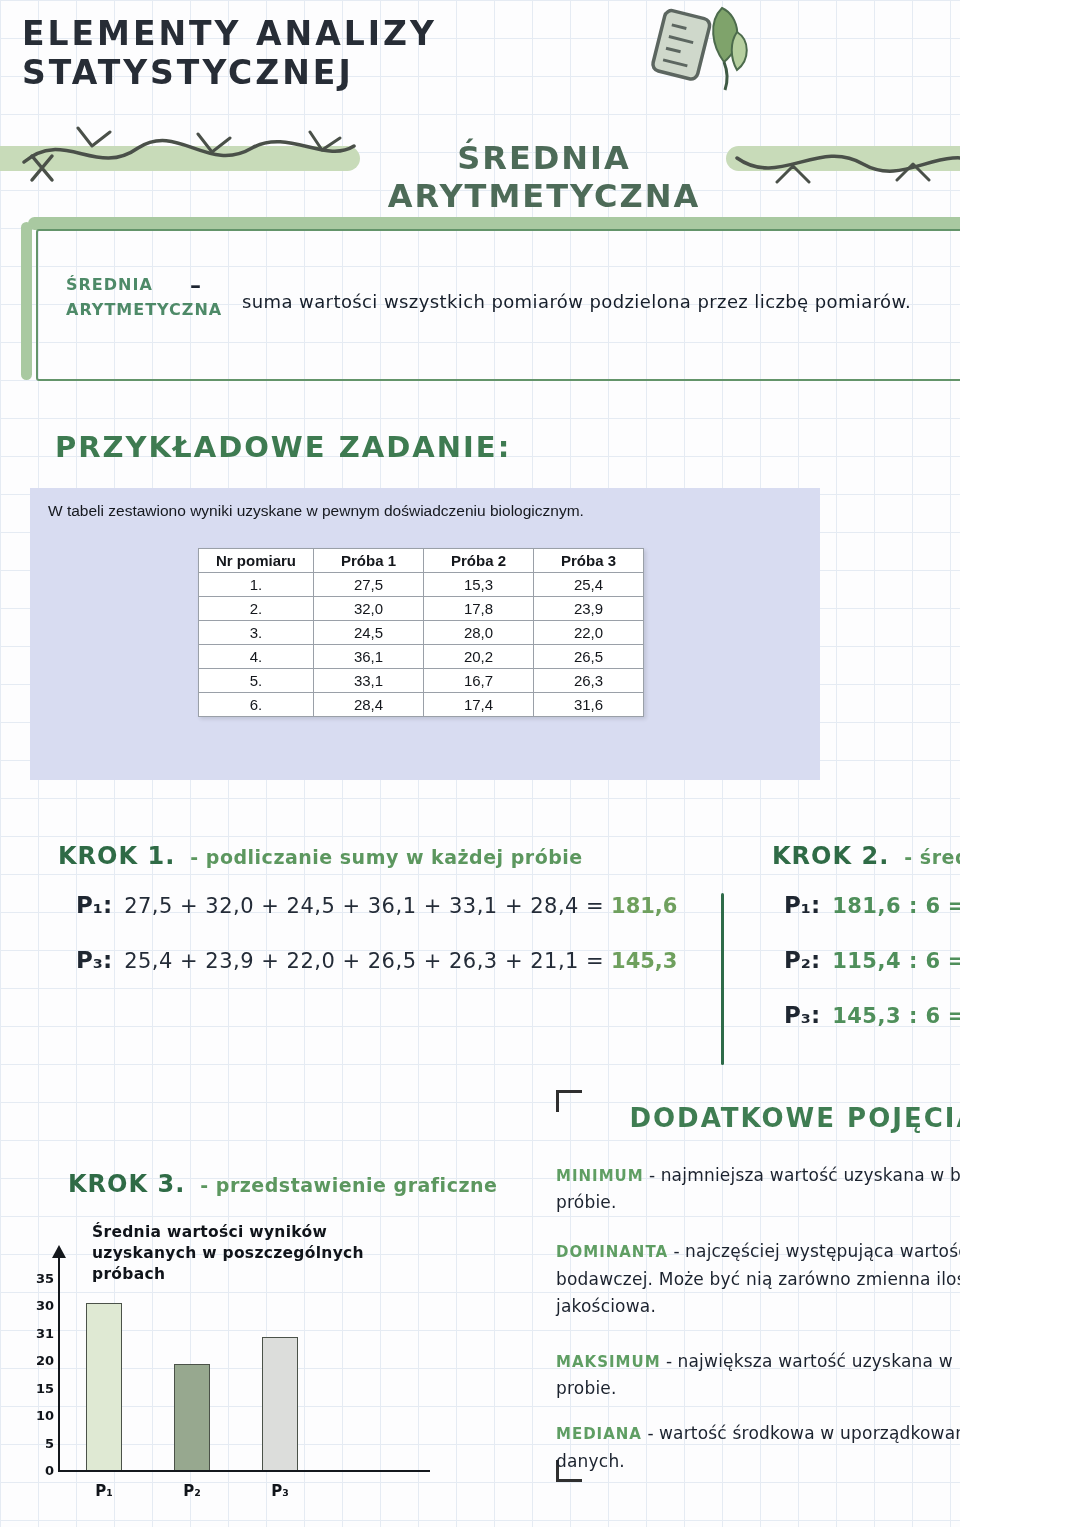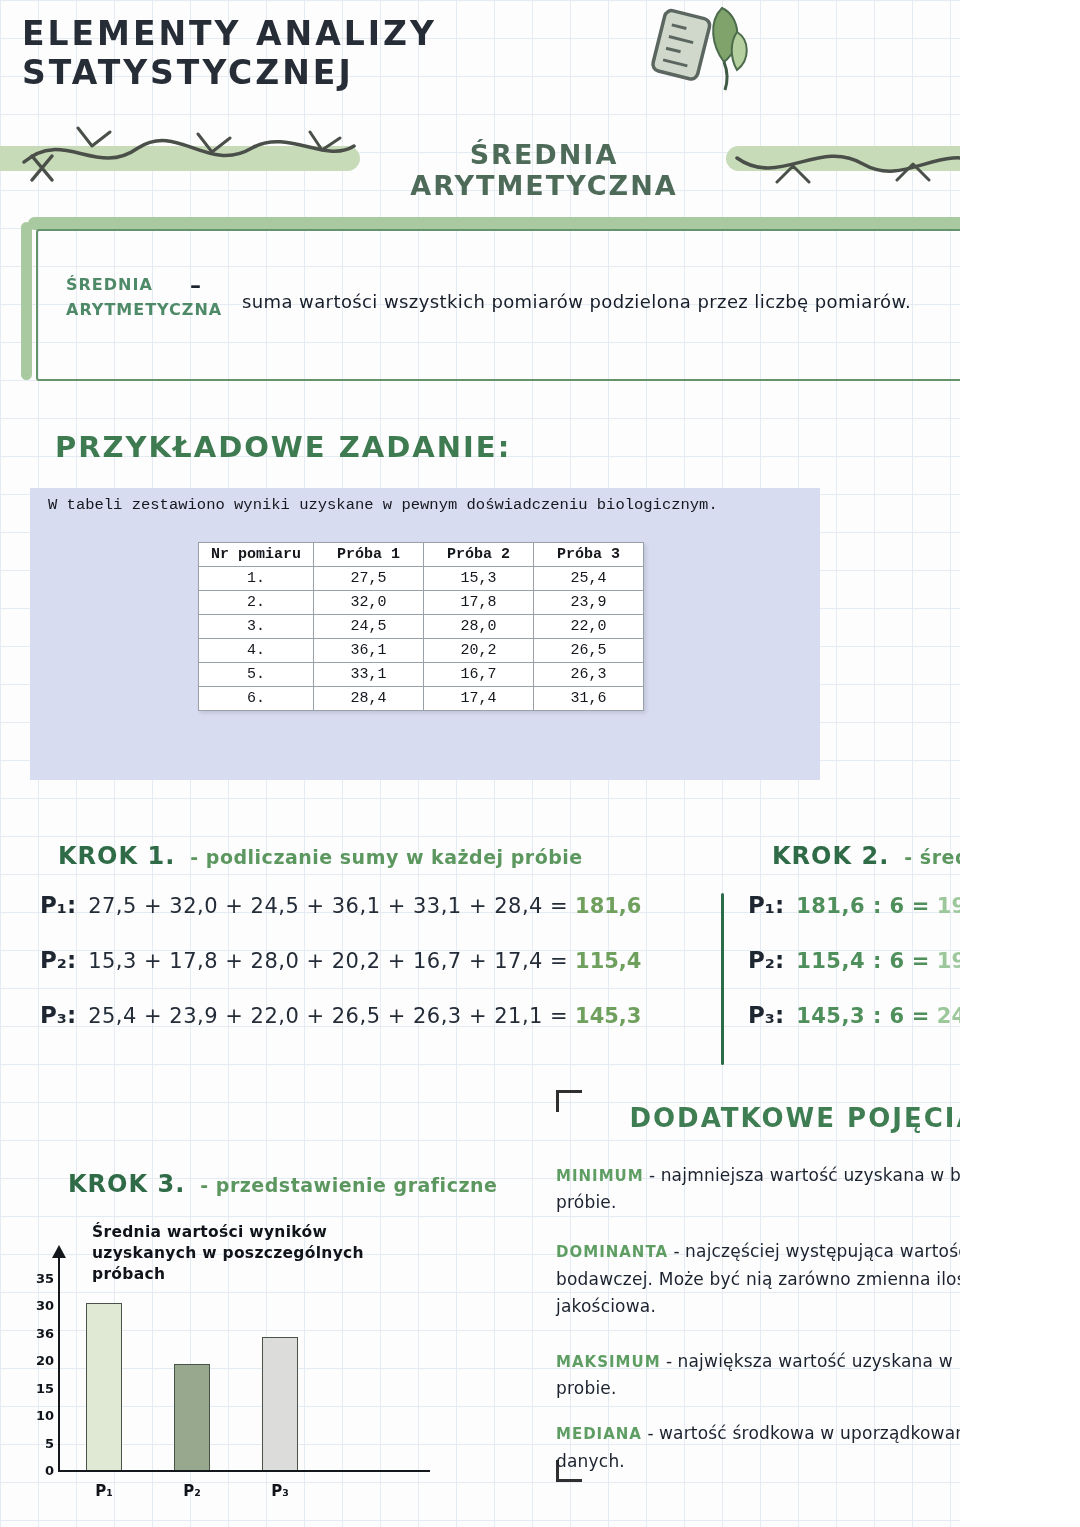--- a/index.html
+++ b/index.html
@@ -22,21 +22,21 @@
   }
   .illustration{ position:absolute; left:642px; top:2px; }
   .bookmark{ position:absolute; left:976px; top:-2px; }
 
   
   .banner-bar{ position:absolute; top:146px; height:25px; background:#c8dbb9; border-radius:14px; }
   .banner-left{ left:-16px; width:376px; }
   .banner-right{ left:726px; width:372px; }
   .banner-title{
     position:absolute; left:360px; top:139px; width:368px; text-align:center;
-    font-size:27px; font-weight:bold; letter-spacing:2px; color:#4d6b58;
+    font-size:32px; font-weight:bold; letter-spacing:2px; color:#4d6b58;
   }
   .vine{ position:absolute; }
   .vine-left{ left:22px; top:116px; }
   .vine-right{ left:733px; top:124px; }
 
   
   .def-top-band{ position:absolute; left:28px; top:217px; width:1016px; height:13px; background:#a9c9a1; border-radius:7px; }
   .def-left-band{ position:absolute; left:21px; top:222px; width:11px; height:158px; background:#a9c9a1; border-radius:6px; }
   .def-box{ position:absolute; left:36px; top:229px; width:1006px; height:152px; border:2px solid #63946a; border-radius:3px; }
   .def-term{ position:absolute; left:28px; top:42px; color:#4e8a68; font-weight:bold; font-size:16px; letter-spacing:1px; line-height:1.55; }
@@ -45,22 +45,22 @@
 
   
   .przyklad-heading{
     position:absolute; left:55px; top:430px;
     font-size:29px; font-weight:bold; letter-spacing:2px; color:#3e7b51;
   }
 
   
   .task-box{
     position:absolute; left:30px; top:488px; width:790px; height:292px;
-    background:#d8dcf1; padding:8px 18px;
-    font-family:Liberation Mono, monospace;
+    background:#d8dcf1; padding:14px 18px;
+    font-family:Liberation Sans, sans-serif;
   }
   .task-intro{ font-size:15.5px; color:#15181e; }
   .results-table{ border-collapse:collapse; margin:28px 0 0 150px; background:#ffffff; box-shadow:2px 2px 4px rgba(0,0,0,0.12); }
   .results-table th, .results-table td{
     border:1px solid #9aa0a8; padding:3px 10px; font-size:15px; text-align:center; background:#ffffff; color:#14171c;
   }
   .results-table th{ font-weight:bold; min-width:110px; }
   .results-table th:first-child{ min-width:115px; }
   .task-outro{ font-size:15.5px; color:#15181e; margin-top:13px; line-height:1.45; }
 
@@ -68,21 +68,21 @@
   .krok-heading{ position:absolute; white-space:nowrap; }
   .krok1-heading{ left:58px; top:842px; }
   .krok2-heading{ left:772px; top:842px; }
   .krok3-heading{ left:68px; top:1170px; }
   .krok-title{ font-size:24px; font-weight:bold; letter-spacing:1px; color:#2f6b46; }
   .krok-sub{ font-size:19px; font-weight:bold; color:#5c975f; margin-left:10px; letter-spacing:0.5px; }
 
   .math-lines{ position:absolute; }
   .krok1-lines{ left:40px; top:892px; width:676px; }
   .krok2-lines{ left:748px; top:892px; width:320px; }
-  .math-line{ margin-bottom:29px; font-size:21px; white-space:nowrap; }
+  .math-line{ margin-bottom:29px; font-size:21px; white-space:nowrap;padding-left:36px; }
   .mlabel{ font-size:23px; font-weight:bold; color:#1e2631; margin-right:12px; }
   .mexpr-dark{ color:#242c38; letter-spacing:0.5px; }
   .mexpr-green{ color:#4f8f5b; font-weight:bold; letter-spacing:0.5px; }
   .meq{ margin:0 7px; }
   .mresult-green{ color:#6fa05e; font-weight:bold; }
   .mresult-mint{ color:#9cc79a; font-weight:bold; }
 
   .divider{ position:absolute; left:721px; top:893px; width:3px; height:172px; background:#2e6b49; border-radius:2px; }
 
   
@@ -221,21 +221,20 @@
         </tbody>
     </table>
   </div>
 
   <div class="krok-heading krok1-heading">
     <span class="krok-title">KROK 1.</span>
     <span class="krok-sub">- podliczanie sumy w każdej próbie</span>
   </div>
   <div class="math-lines krok1-lines">
       <div class="math-line"><span class="mlabel">P₁:</span><span class="mexpr-dark">27,5 + 32,0 + 24,5 + 36,1 + 33,1 + 28,4</span><span class="meq mexpr-dark">=</span><span class="mresult-green">181,6</span></div>
-      <div class="math-line"><span class="mlabel">P₂:</span><span class="mexpr-dark">15,3 + 17,8 + 28,0 + 20,2 + 16,7 + 17,4</span><span class="meq mexpr-dark">=</span><span class="mresult-green">115,4</span></div>
       <div class="math-line"><span class="mlabel">P₃:</span><span class="mexpr-dark">25,4 + 23,9 + 22,0 + 26,5 + 26,3 + 21,1</span><span class="meq mexpr-dark">=</span><span class="mresult-green">145,3</span></div>
     </div>
 
   <div class="divider"></div>
 
   <div class="krok-heading krok2-heading">
     <span class="krok-title">KROK 2.</span>
     <span class="krok-sub">- średnia arytmetyczna</span>
   </div>
   <div class="math-lines krok2-lines">
@@ -264,21 +263,21 @@
 
   <div class="chart">
     <div class="chart-title">Średnia wartości wyników uzyskanych w poszczególnych próbach</div>
     <div class="chart-plot">
       <div class="axis-arrow"></div>
     <div class="ytick" style="bottom: -8px;">0</div>
         <div class="ytick" style="bottom: 19.5px;">5</div>
         <div class="ytick" style="bottom: 47px;">10</div>
         <div class="ytick" style="bottom: 74.5px;">15</div>
         <div class="ytick" style="bottom: 102px;">20</div>
-        <div class="ytick" style="bottom: 129.5px;">36</div>
+        <div class="ytick" style="bottom: 129.5px;">31</div>
         <div class="ytick" style="bottom: 157px;">30</div>
         <div class="ytick" style="bottom: 184.5px;">35</div>
         <div class="bar" style="left: 26px; height: 166.65px; background: rgb(223, 233, 211);"></div>
         <div class="xlabel" style="left: 26px;">P₁</div>
         <div class="bar" style="left: 114px; height: 105.6px; background: rgb(151, 168, 143);"></div>
         <div class="xlabel" style="left: 114px;">P₂</div>
         <div class="bar" style="left: 202px; height: 133.1px; background: rgb(220, 221, 219);"></div>
         <div class="xlabel" style="left: 202px;">P₃</div>
       </div>
   </div>

